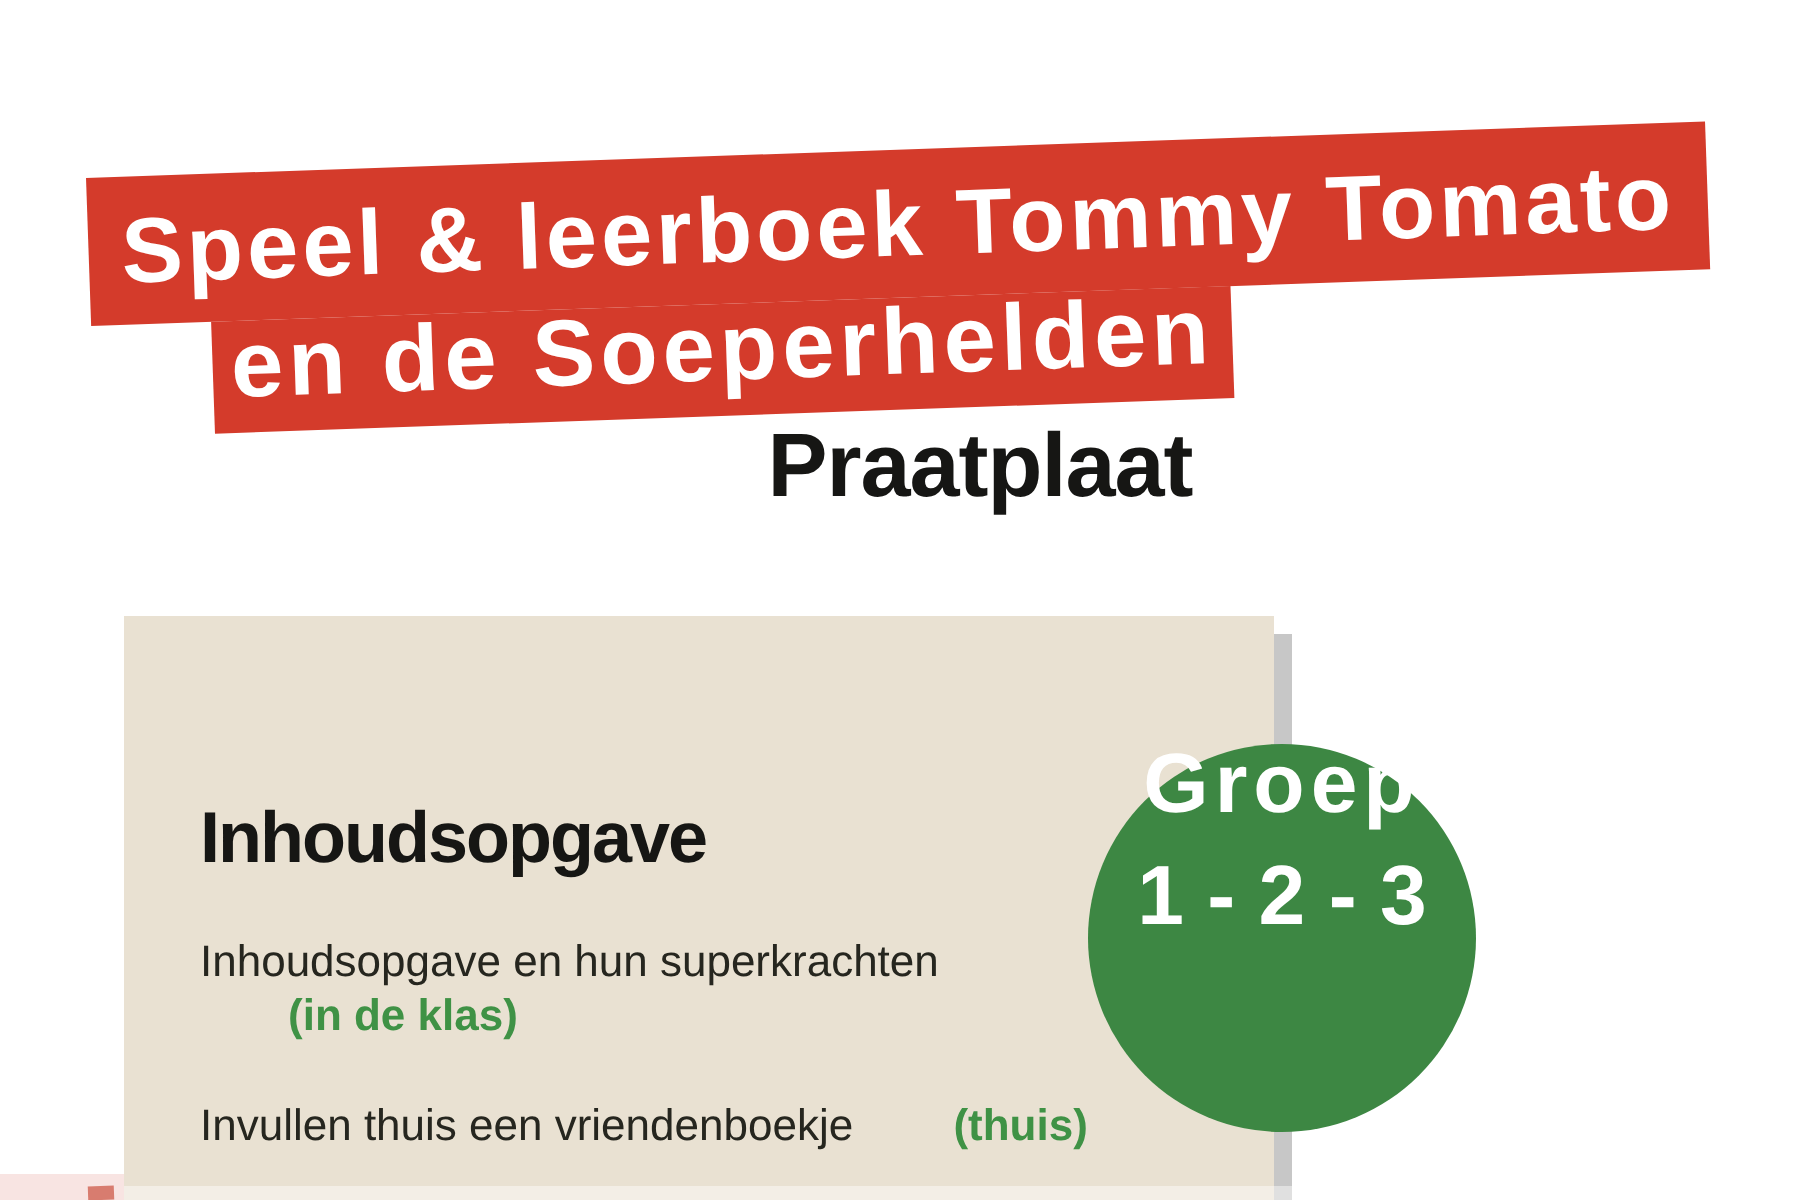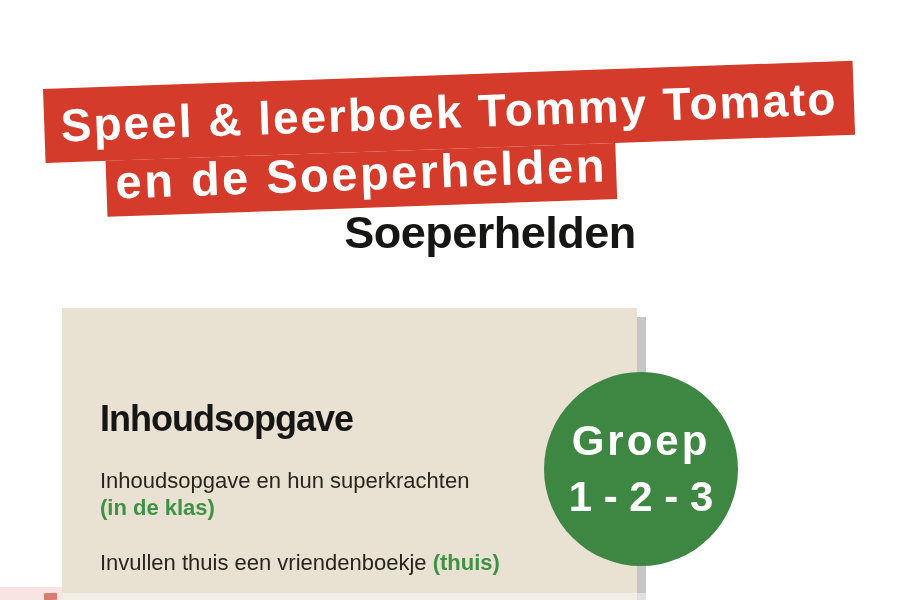--- a/index.html
+++ b/index.html
@@ -18,26 +18,26 @@
     color:var(--subtitle_text);font-weight:bold;font-size:45px;letter-spacing:-0.5px;line-height:1;}
 
   
   .toc-box{position:absolute;left:62px;top:308px;width:575px;height:312px;
     background:var(--box_bg);box-shadow:9px 9px 0 0 var(--box_shadow);
     box-sizing:border-box;padding:48px 20px 0 38px;z-index:1;}
   .toc-heading{color:var(--heading_text);font-weight:bold;font-size:36px;letter-spacing:-1px;line-height:40px;margin-top:43px;}
   .toc-entry{margin-top:28px;font-size:22px;line-height:27px;}
   .entry-title{color:var(--entry_title_text);font-weight:bold;}
   .entry-desc{color:var(--entry_body_text);}
-  .entry-loc{color:var(--accent_green);font-weight:bold;}
+  .entry-loc{color:var(--accent_green);font-weight:bold;margin-left:44px;}
 
   
   .badge{position:absolute;left:544px;top:372px;width:194px;height:194px;border-radius:50%;
     background:var(--badge_green);z-index:2;display:flex;flex-direction:column;
-    align-items:center;justify-content:center;}
+    align-items:center;}
   .badge-line1{color:var(--badge_text);font-weight:bold;font-size:42px;letter-spacing:3px;line-height:40px;}
   .badge-line2{color:var(--badge_text);font-weight:bold;font-size:42px;line-height:40px;margin-top:16px;}
 
   
   .page-gap{position:absolute;left:0;top:593px;width:900px;height:7px;background:rgba(255,255,255,0.45);z-index:3;}
   .fragment-halo{position:absolute;left:0;top:587px;width:62px;height:13px;background:rgba(210,90,75,0.16);z-index:3;}
   .fragment-red{position:absolute;left:44px;top:593px;width:13px;height:7px;background:var(--fragment_red);opacity:0.75;transform:rotate(-2deg);z-index:4;}
 </style>
 </head>
 <body>
@@ -46,21 +46,21 @@
 
   <div class="banner-wrap">
     <div class="banner-row1">
       <span class="banner-text1">Speel &amp; leerboek Tommy Tomato</span>
     </div>
     <div class="banner-row2">
       <span class="banner-text2">en de Soeperhelden</span>
     </div>
   </div>
 
-  <div class="subtitle">Soeperhelden</div>
+  <div class="subtitle">Praatplaat</div>
 
   <div class="toc-box">
     <div class="toc-heading">Inhoudsopgave</div>
 
     <div class="toc-entry">
       <div class="entry-desc">Inhoudsopgave en hun superkrachten</div>
       <div class="entry-loc">(in de klas)</div>
     </div>
 
     <div class="toc-entry">

